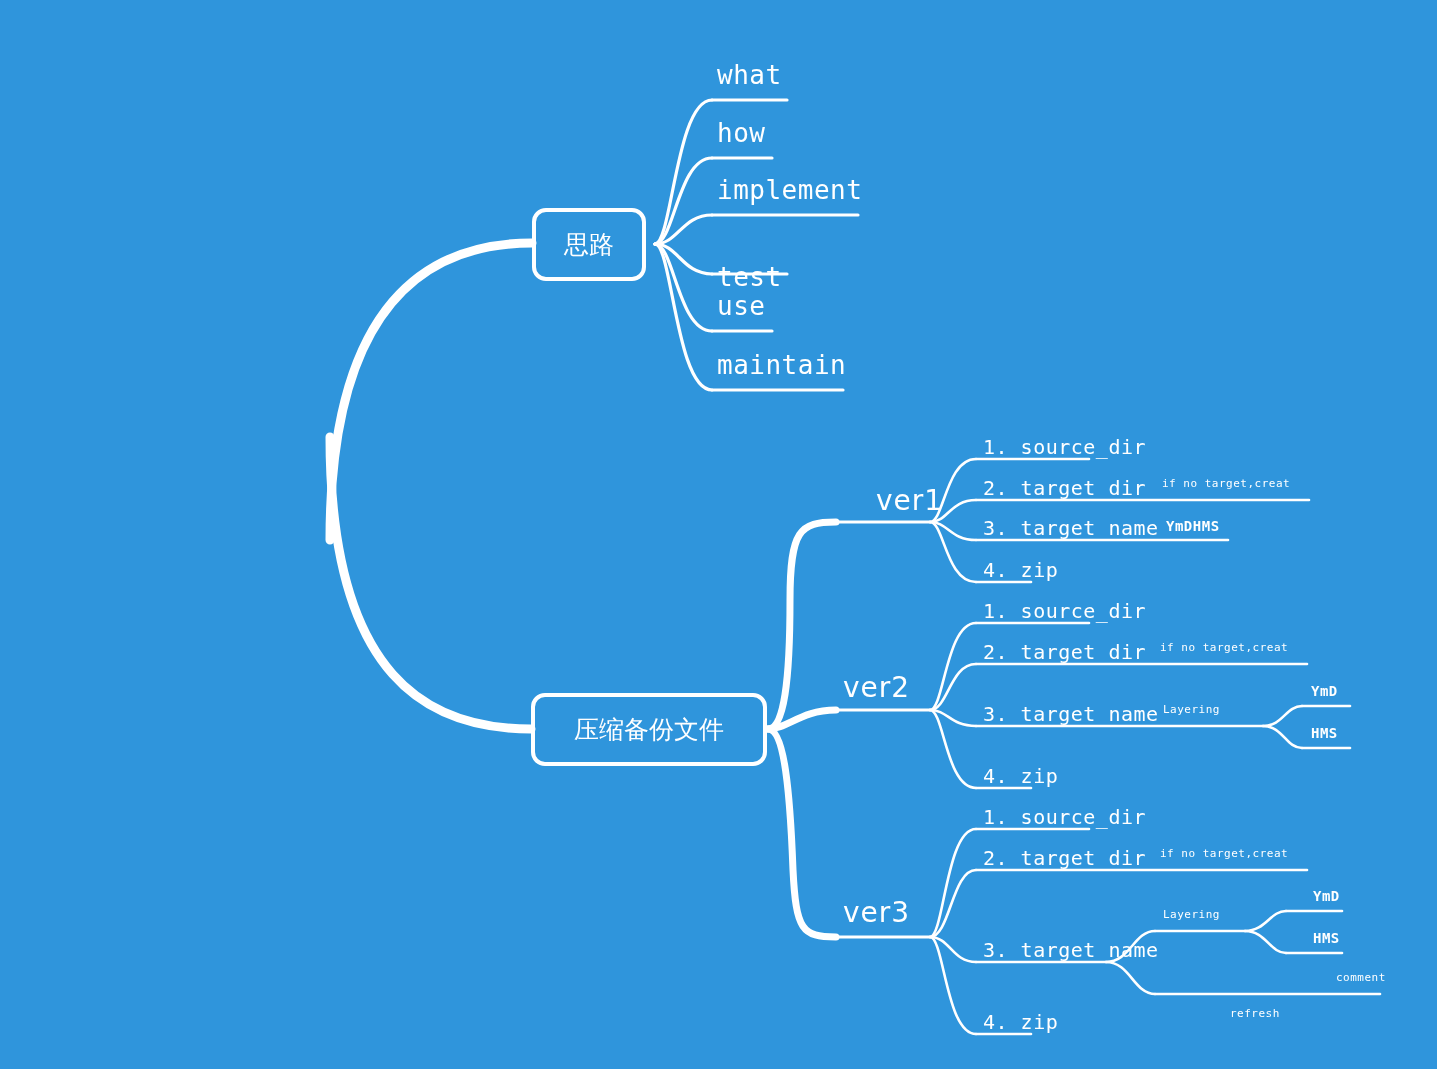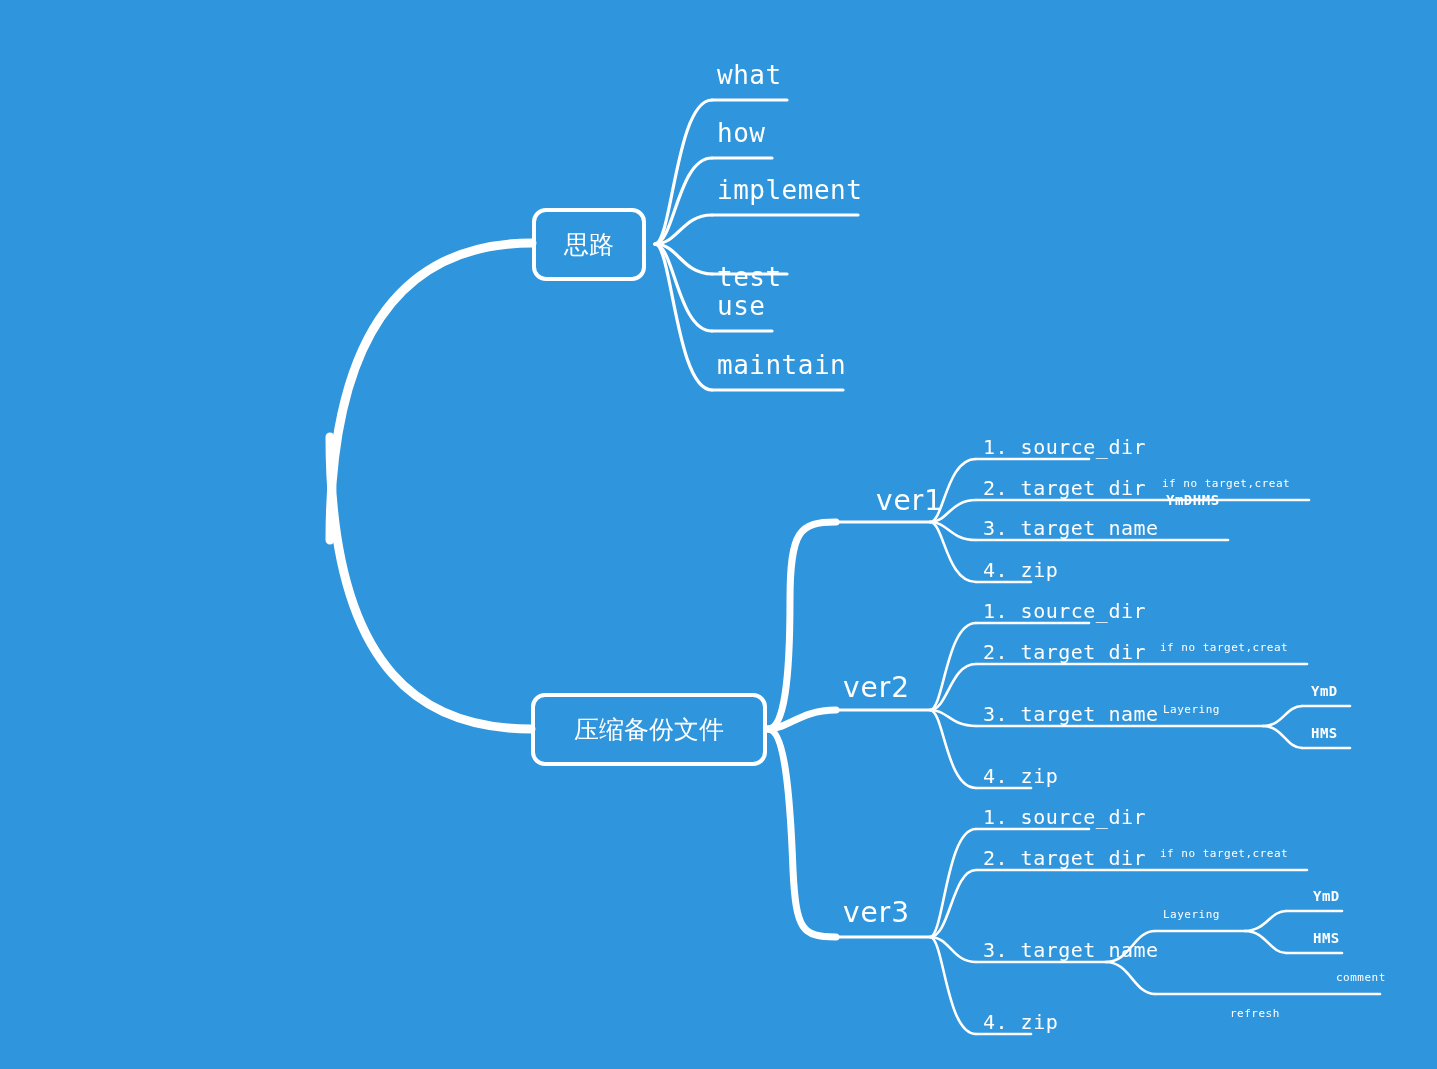--- a/index.html
+++ b/index.html
@@ -143,21 +143,21 @@
 
   <div class="lbl lbl-ver" style="left:876px;top:484px;">ver1</div>
   <div class="lbl lbl-ver" style="left:843px;top:671px;">ver2</div>
   <div class="lbl lbl-ver" style="left:843px;top:896px;">ver3</div>
 
   <div class="lbl lbl-l3" style="left:983px;top:435px;">1. source_dir</div>
   <div class="lbl lbl-l3" style="left:983px;top:476px;">2. target_dir</div>
   <div class="lbl lbl-l3" style="left:983px;top:516px;">3. target_name</div>
   <div class="lbl lbl-l3" style="left:983px;top:558px;">4. zip</div>
   <div class="lbl lbl-l4" style="left:1162px;top:477px;">if no target,creat</div>
-  <div class="lbl lbl-l5" style="left:1166px;top:492px;">YmDHMS</div>
+  <div class="lbl lbl-l5" style="left:1166px;top:518px;">YmDHMS</div>
 
   <div class="lbl lbl-l3" style="left:983px;top:599px;">1. source_dir</div>
   <div class="lbl lbl-l3" style="left:983px;top:640px;">2. target_dir</div>
   <div class="lbl lbl-l3" style="left:983px;top:702px;">3. target_name</div>
   <div class="lbl lbl-l3" style="left:983px;top:764px;">4. zip</div>
   <div class="lbl lbl-l4" style="left:1160px;top:641px;">if no target,creat</div>
   <div class="lbl lbl-l4" style="left:1163px;top:703px;">Layering</div>
   <div class="lbl lbl-l5" style="left:1311px;top:683px;">YmD</div>
   <div class="lbl lbl-l5" style="left:1311px;top:725px;">HMS</div>
 

